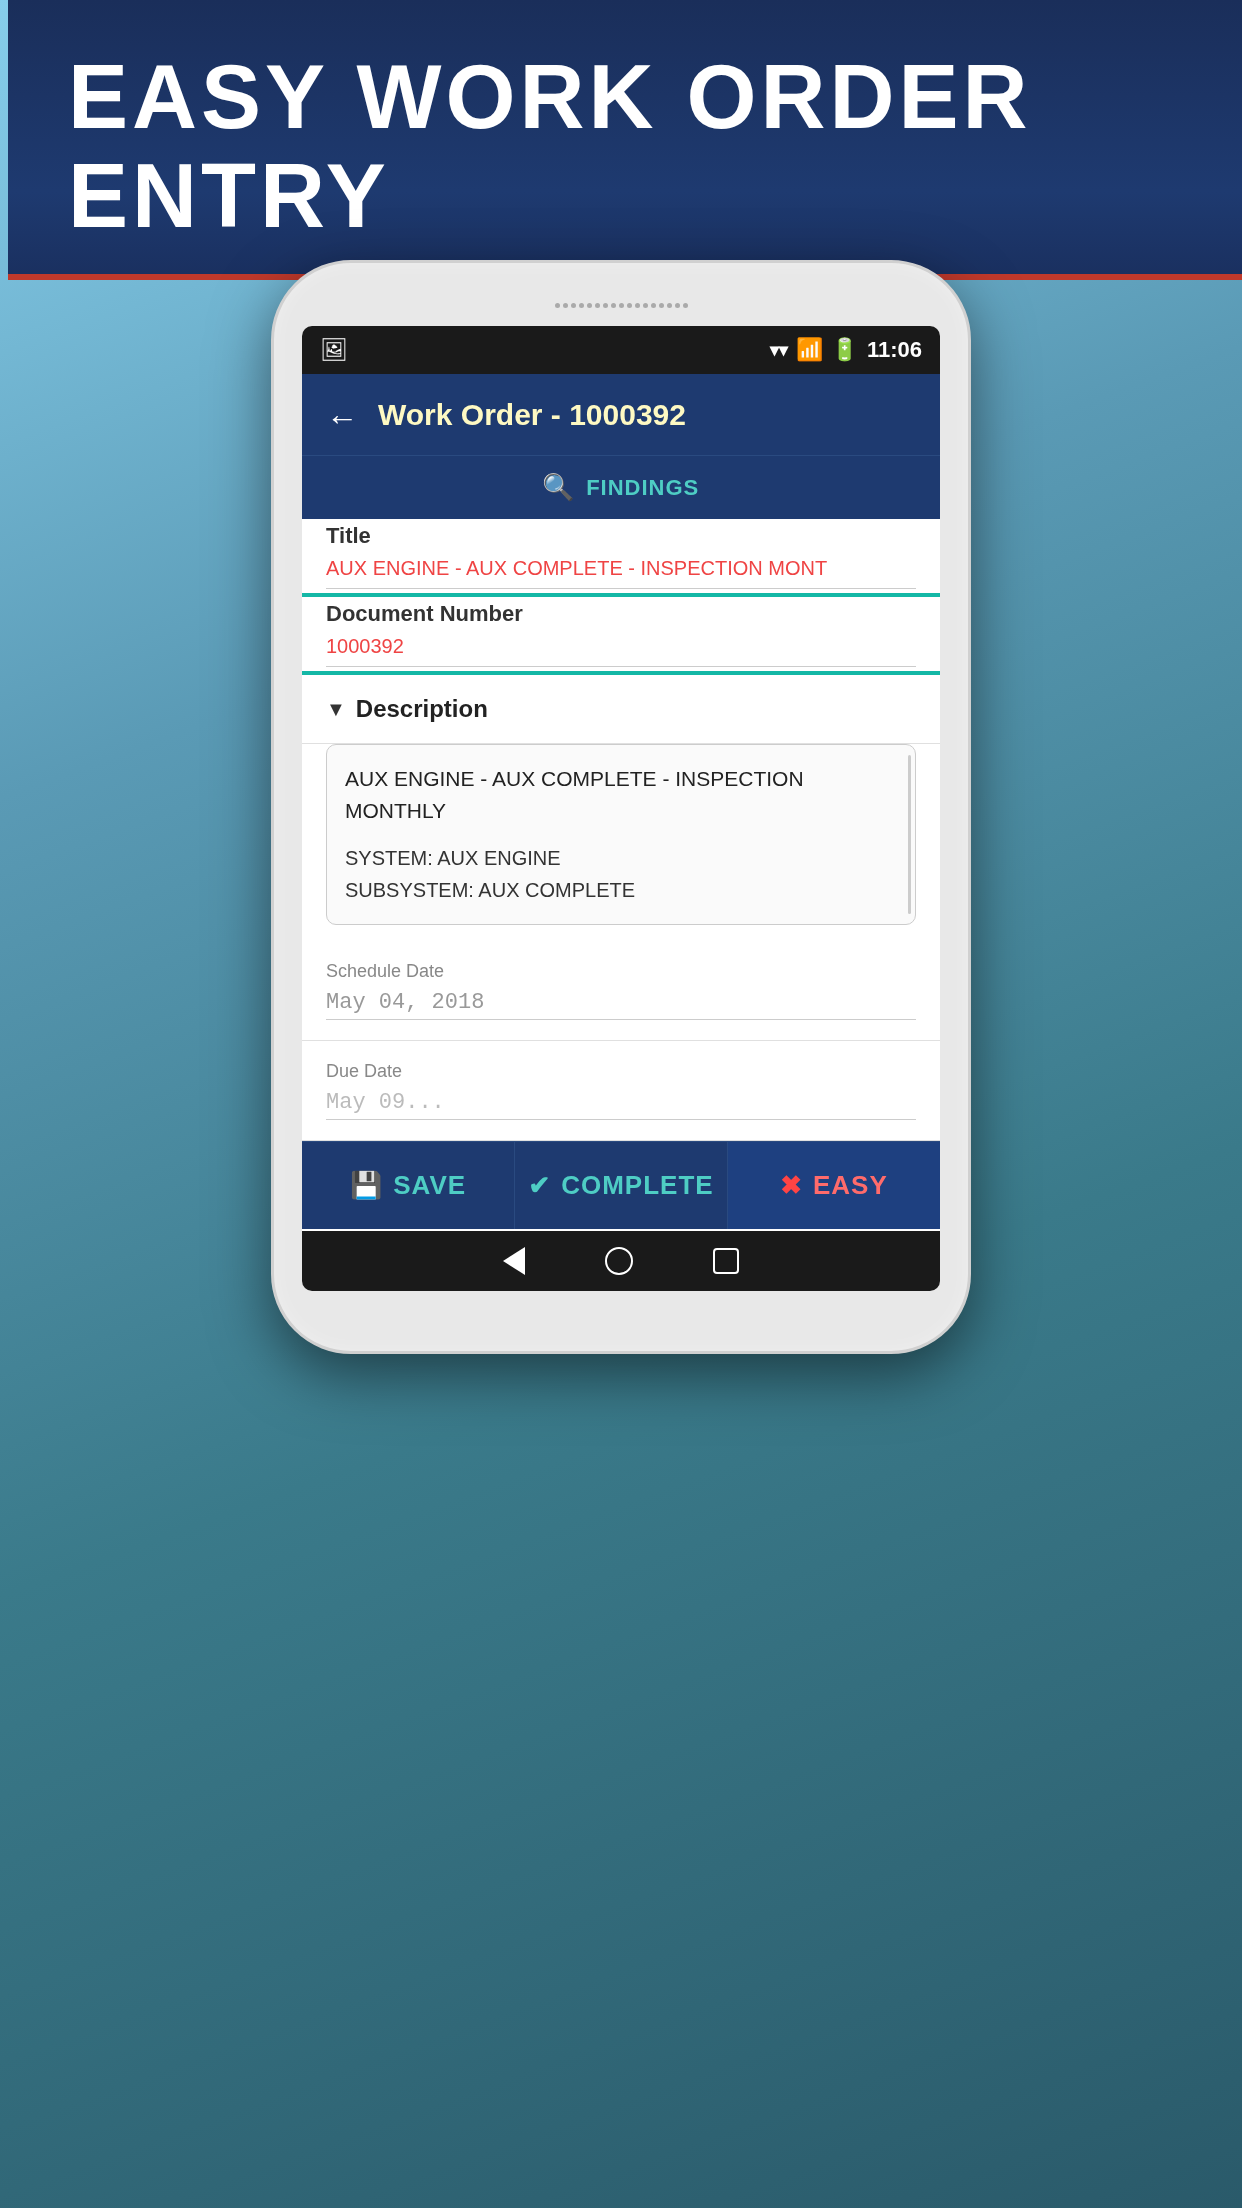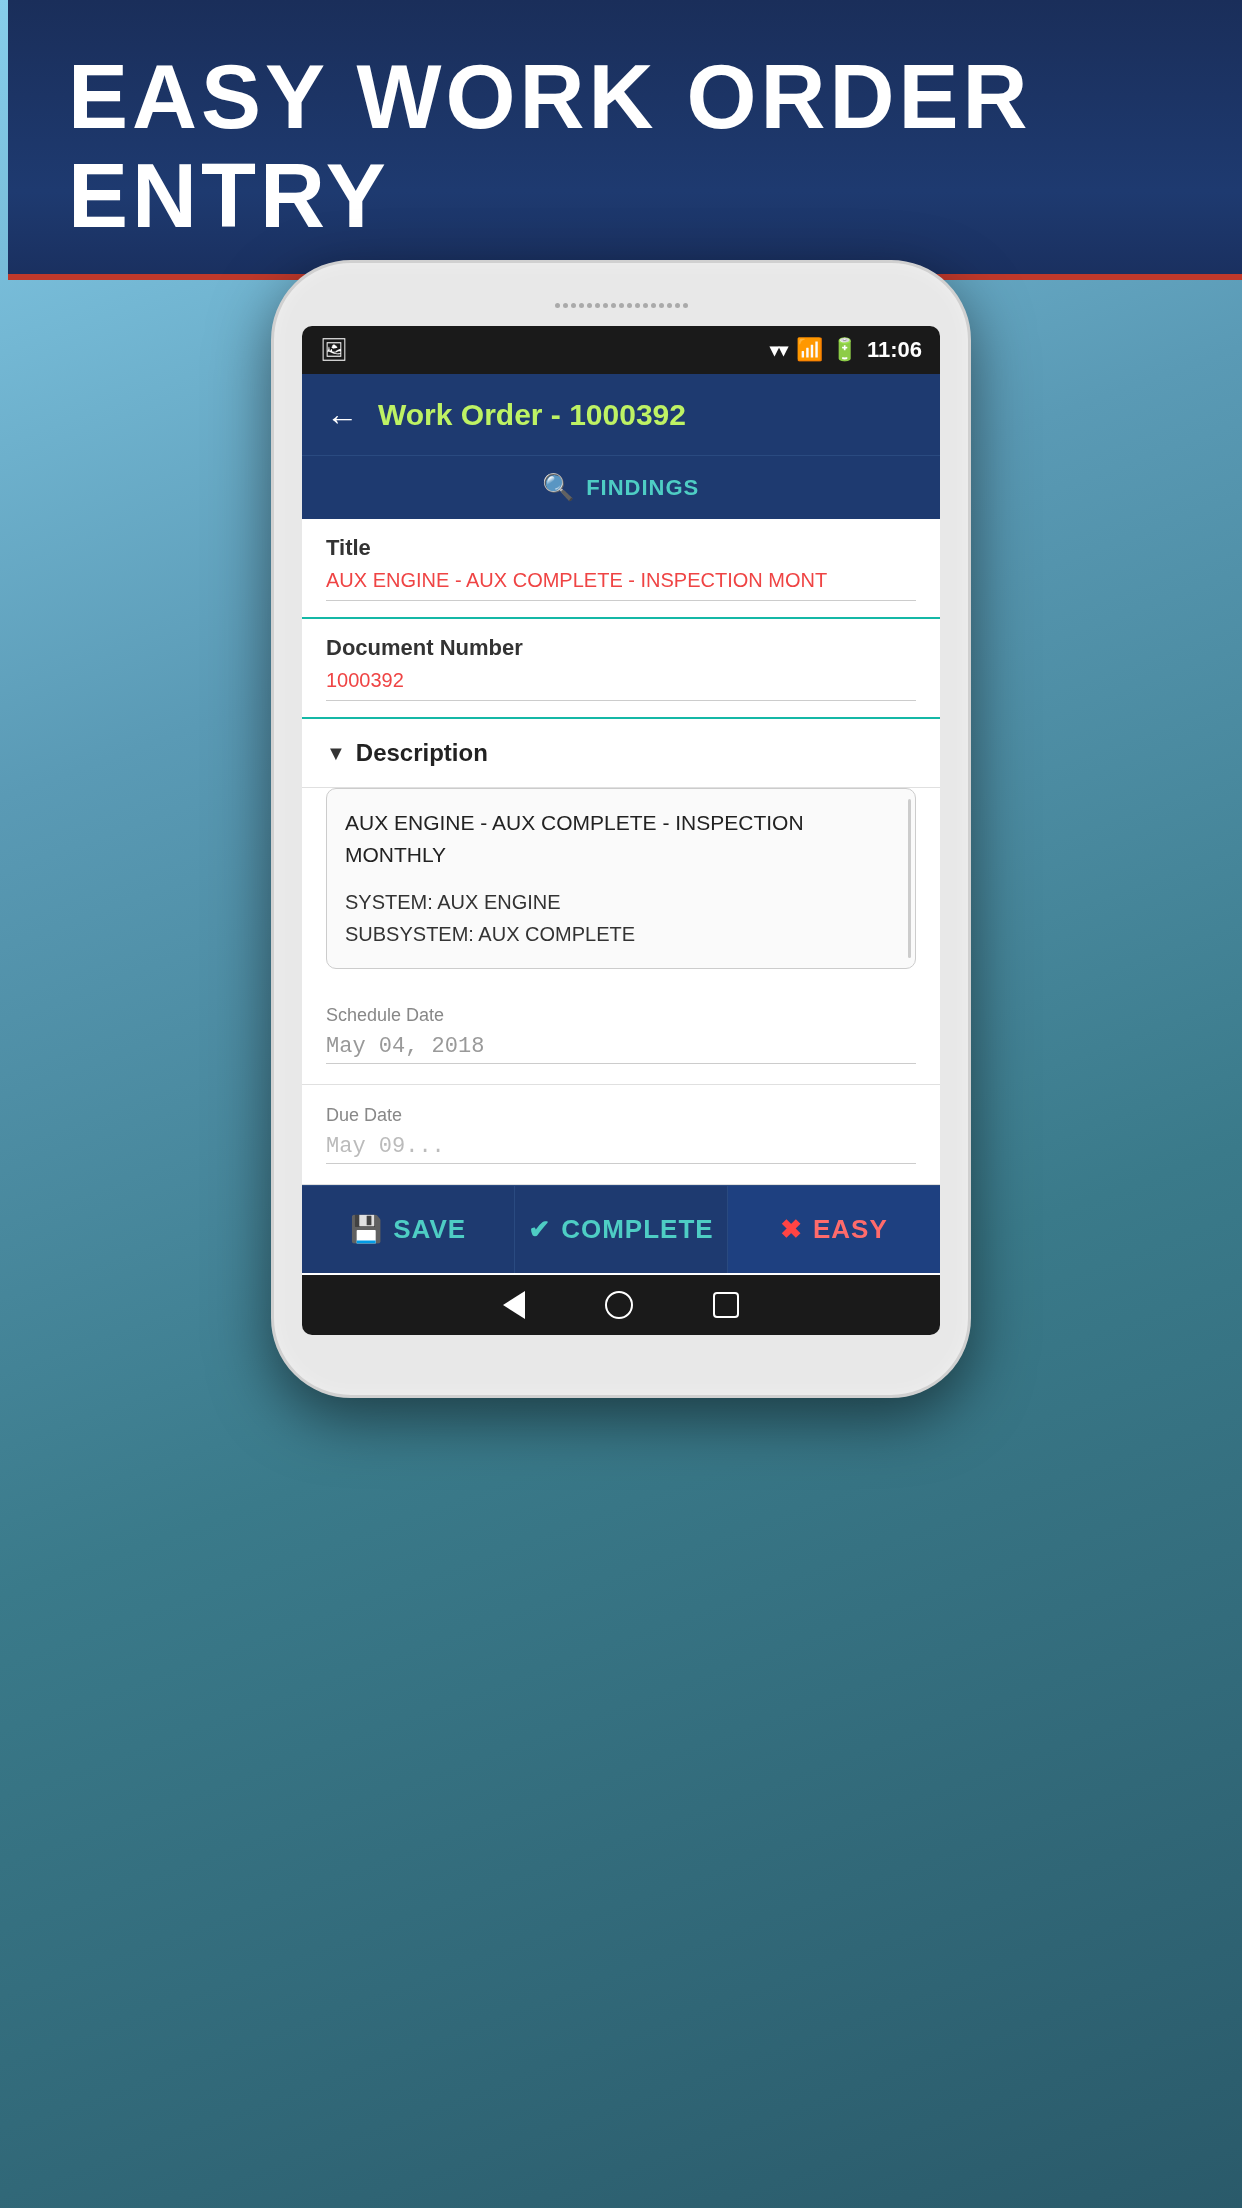--- a/index.html
+++ b/index.html
@@ -120,21 +120,21 @@
       gap: 20px;
     }
     .back-arrow {
       font-size: 32px;
       color: white;
       cursor: pointer;
     }
     .app-header-title {
       font-size: 30px;
       font-weight: 600;
-      color: #bef264;
+      color: #fef9c3;
     }
 
     
     .findings-tab {
       background: #1e3a70;
       color: #4ecdc4;
       display: flex;
       align-items: center;
       justify-content: center;
       padding: 16px;
@@ -148,22 +148,22 @@
       font-size: 26px;
     }
 
     
     .form-content {
       background: white;
       padding: 0;
     }
 
     .form-field {
-      padding: 16px 24px;
-      border-bottom: 2px solid #14b8a6;
+      padding: 4px 24px;
+      border-bottom: 4px solid #14b8a6;
     }
 
     .field-label {
       font-size: 22px;
       font-weight: 600;
       color: #333;
       margin-bottom: 8px;
     }
 
     .field-value {

